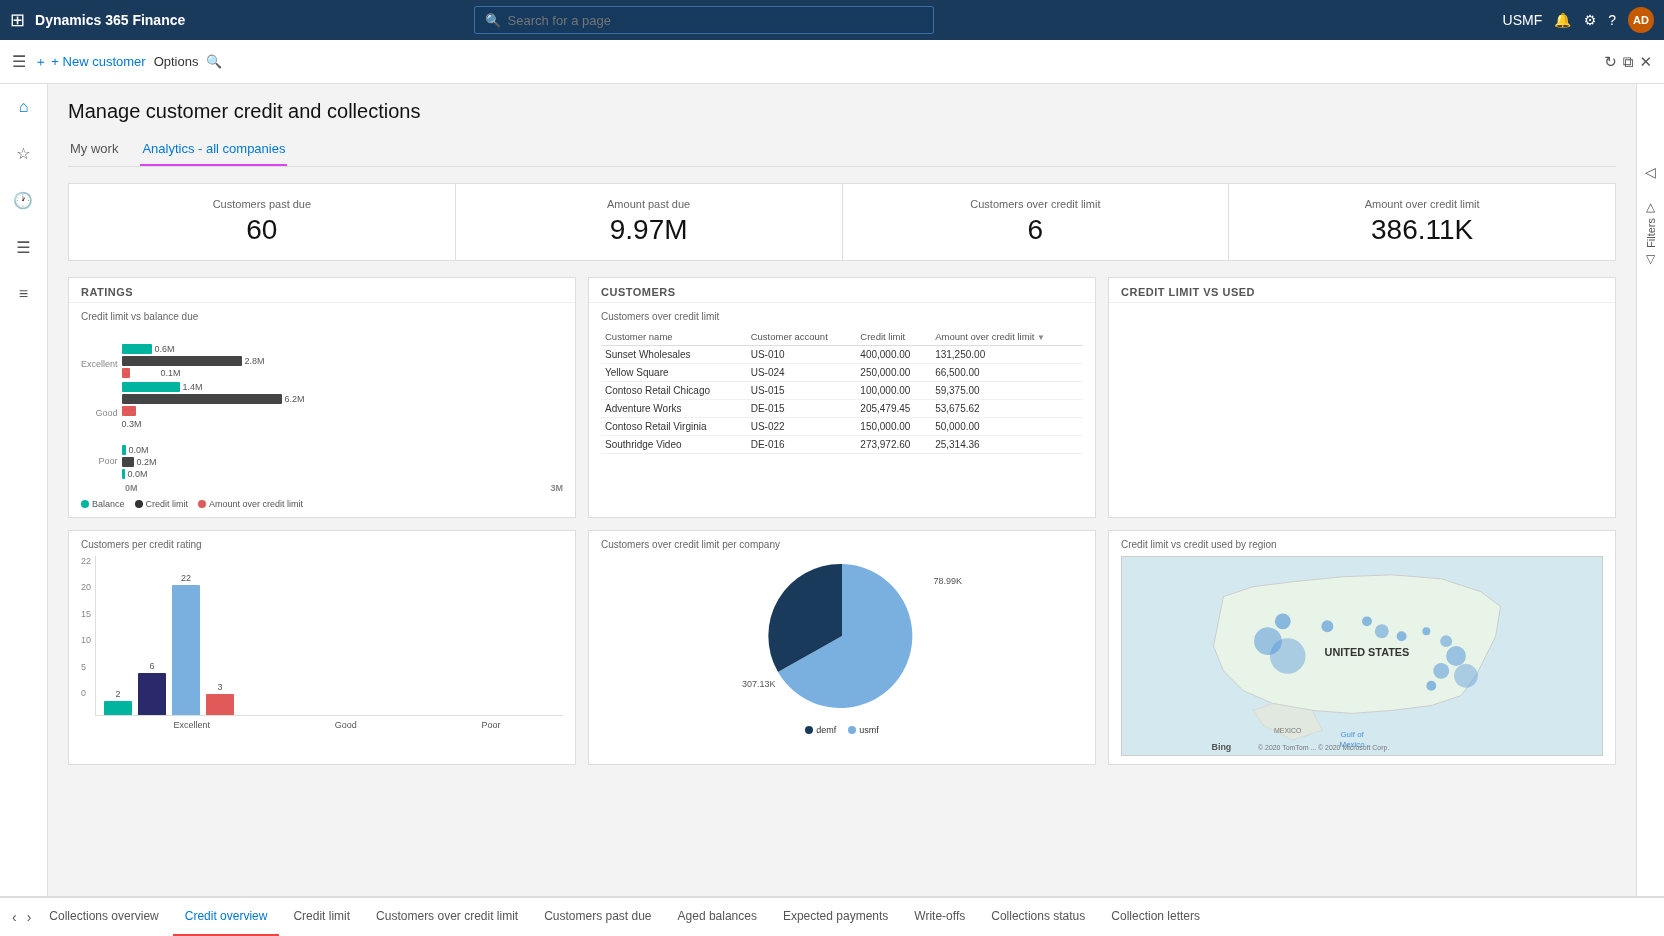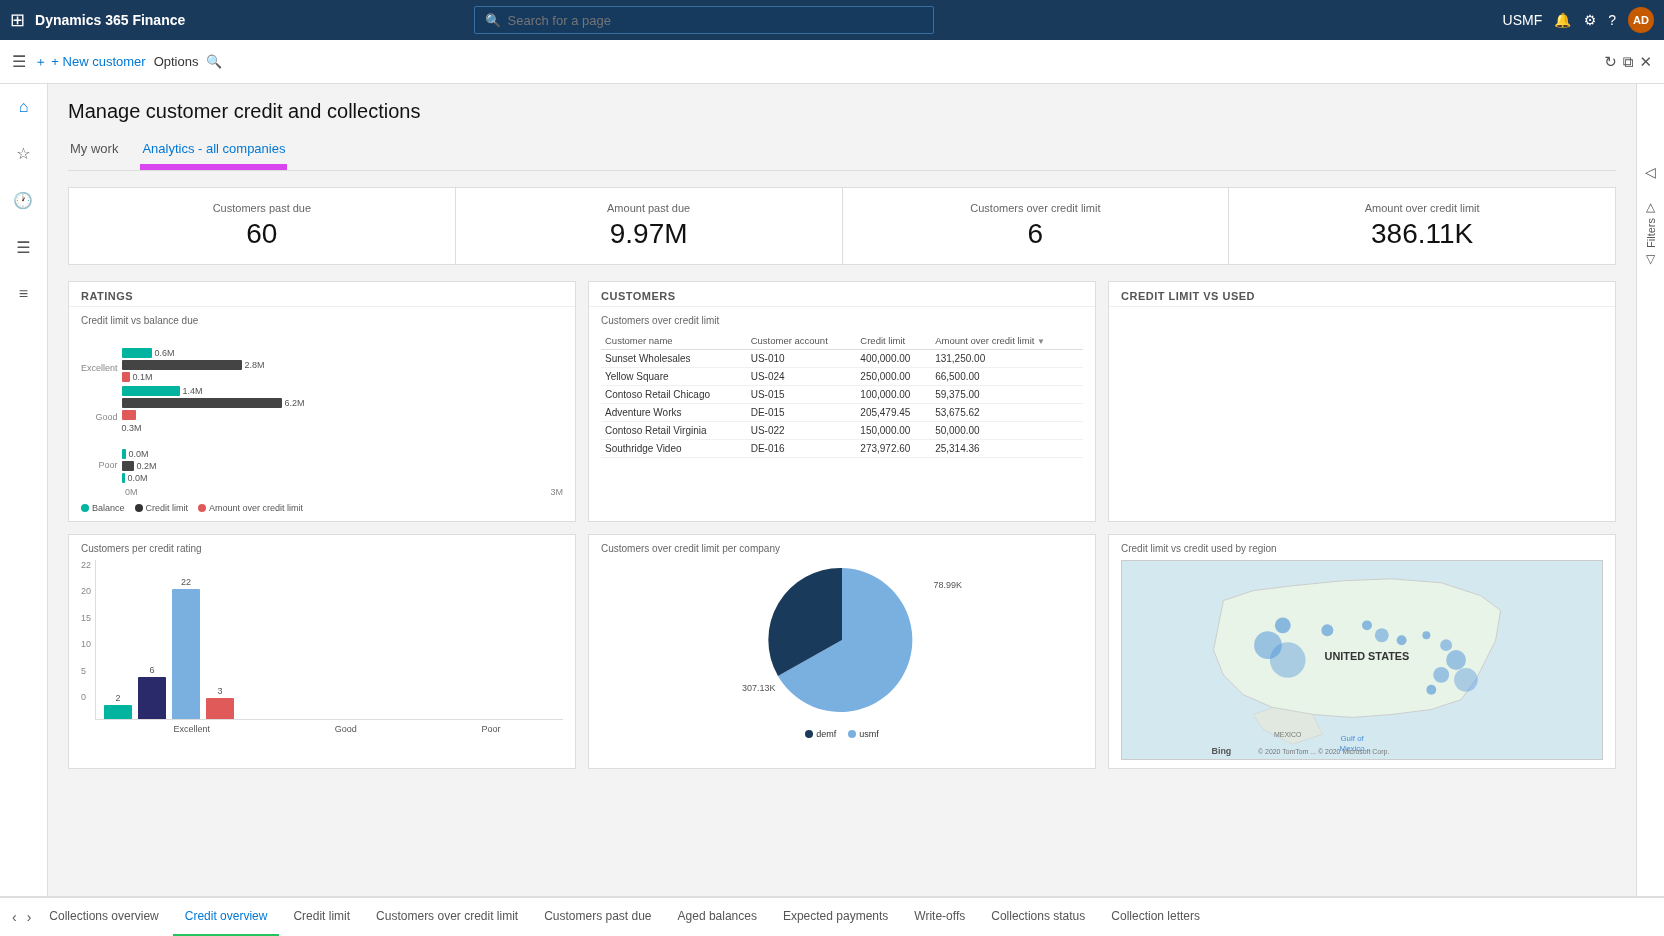--- a/index.html
+++ b/index.html
@@ -37,21 +37,21 @@
     .left-nav .nav-icon { color: #555; font-size: 16px; cursor: pointer; padding: 6px; }
     .left-nav .nav-icon.active { color: #0078d4; }
 
     
     .main { flex: 1; overflow-y: auto; padding: 16px 20px; background: #f3f3f3; }
     .page-title { font-size: 20px; font-weight: 300; color: #111; margin-bottom: 12px; }
 
     
     .tabs { display: flex; gap: 20px; border-bottom: 1px solid #ddd; margin-bottom: 16px; }
     .tab { padding: 6px 2px 8px; font-size: 13px; cursor: pointer; color: #555; border-bottom: 2px solid transparent; }
-    .tab.active { color: #0078d4; border-bottom: 6px solid #d946ef; font-weight: 500; }
+    .tab.active { color: #0078d4; border-bottom: 2px solid #d946ef; font-weight: 500; }
 
     
     .kpi-row { display: flex; gap: 0; margin-bottom: 16px; background: #fff; border: 1px solid #ddd; }
     .kpi-card { flex: 1; text-align: center; padding: 14px 10px; border-right: 1px solid #ddd; }
     .kpi-card:last-child { border-right: none; }
     .kpi-label { font-size: 11px; color: #666; margin-bottom: 4px; }
     .kpi-value { font-size: 28px; font-weight: 300; color: #111; }
 
     
     .dashboard-grid { display: grid; grid-template-columns: 1fr 1fr 1fr; gap: 12px; }
@@ -83,21 +83,21 @@
     
     .map-area { background: #d4e8f0; height: 200px; position: relative; border: 1px solid #ccc; overflow: hidden; }
 
     
     .right-panel { width: 28px; background: #fff; border-left: 1px solid #ddd; display: flex; flex-direction: column; align-items: center; padding-top: 80px; gap: 20px; }
     .right-panel .filter-label { writing-mode: vertical-rl; font-size: 11px; color: #555; cursor: pointer; transform: rotate(180deg); }
 
     
     .bottom-tabs { display: flex; align-items: center; background: #fff; border-top: 2px solid #ddd; height: 40px; overflow-x: auto; padding: 0 8px; gap: 2px; }
     .bottom-tab { padding: 0 12px; height: 100%; display: flex; align-items: center; font-size: 12px; cursor: pointer; color: #555; white-space: nowrap; border-bottom: 2px solid transparent; }
-    .bottom-tab.active { color: #0078d4; border-bottom: 2px solid #22c55e; font-weight: 500; }
+    .bottom-tab.active { color: #0078d4; border-bottom: 2px solid #ef4444; font-weight: 500; }
     .bottom-nav-arrow { background: none; border: none; cursor: pointer; color: #555; font-size: 14px; padding: 0 4px; }
 
     .full-layout { display: flex; flex-direction: column; height: 100vh; }
     .content-row { display: flex; flex: 1; overflow: hidden; }
   </style>
 </head>
 <body>
 
 <div class="full-layout">
 
@@ -188,21 +188,21 @@
                 <div style="display:flex;align-items:center;gap:3px;margin-bottom:2px;">
                   <div style="width:30px;height:10px;background:#00b4a0;border-radius:1px;"></div>
                   <span style="font-size:9px;color:#555;">0.6M</span>
                 </div>
                 <div style="display:flex;align-items:center;gap:3px;margin-bottom:2px;">
                   <div style="width:120px;height:10px;background:#444;border-radius:1px;"></div>
                   <span style="font-size:9px;color:#555;">2.8M</span>
                 </div>
                 <div style="display:flex;align-items:center;gap:3px;margin-bottom:4px;">
                   <div style="width:8px;height:10px;background:#e05a5a;border-radius:1px;"></div>
-                  <span style="font-size:9px;color:#555;">0.1M</span>
+                  <span style="font-size:9px;color:#555;margin-left:28px;">0.1M</span>
                 </div>
 
                 <div style="display:flex;align-items:flex-start;gap:3px;margin-bottom:2px;">
                   <div style="width:58px;height:10px;background:#00b4a0;border-radius:1px;"></div>
                   <span style="font-size:9px;color:#555;">1.4M</span>
                 </div>
                 <div style="display:flex;align-items:center;gap:3px;margin-bottom:2px;">
                   <div style="width:160px;height:10px;background:#444;border-radius:1px;"></div>
                   <span style="font-size:9px;color:#555;">6.2M</span>
                 </div>
@@ -218,21 +218,21 @@
                 <div style="display:flex;align-items:center;gap:3px;margin-bottom:2px;">
                   <div style="width:12px;height:10px;background:#444;border-radius:1px;"></div>
                   <span style="font-size:9px;color:#555;">0.2M</span>
                 </div>
                 <div style="display:flex;align-items:center;gap:3px;">
                   <div style="width:3px;height:10px;background:#00b4a0;border-radius:1px;"></div>
                   <span style="font-size:9px;color:#555;">0.0M</span>
                 </div>
               </div>
             </div>
-            <div style="display:flex;justify-content:space-between;padding:4px 0 0 44px;font-size:9px;color:#888;">
+            <div style="display:flex;justify-content:space-between;padding:4px 0 0 44px;font-size:9px;color:#888;font-weight:bold;">
               <span>0M</span>
               <span>3M</span>
             </div>
             <div class="legend">
               <div class="legend-item">
                 <div class="legend-dot" style="background:#00b4a0;"></div>
                 <span>Balance</span>
               </div>
               <div class="legend-item">
                 <div class="legend-dot" style="background:#333;"></div>

